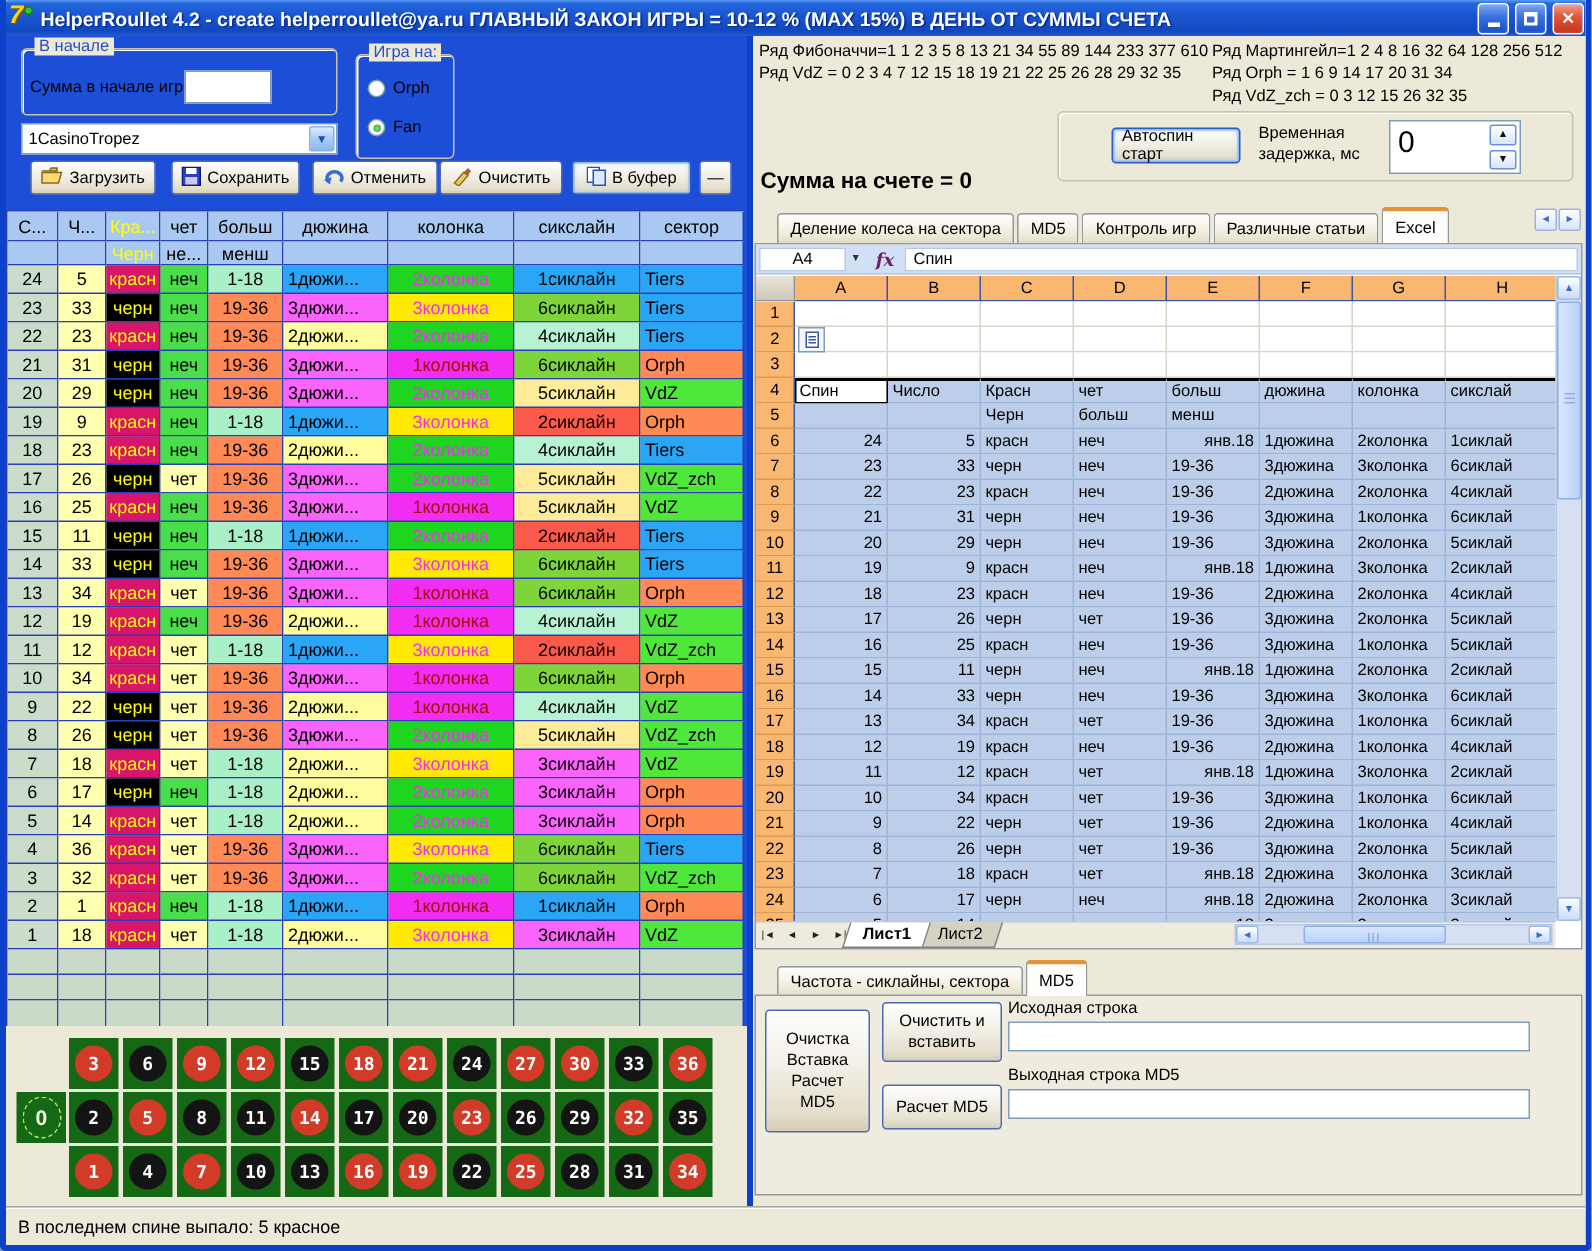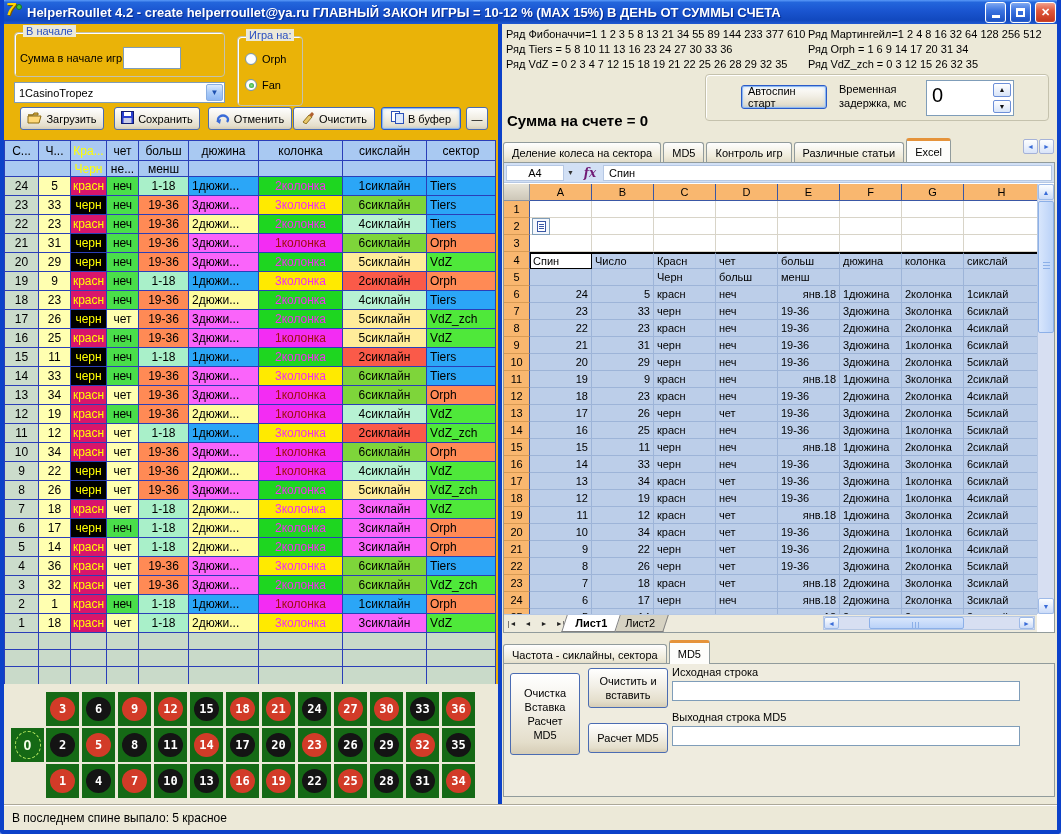--- a/index.html
+++ b/index.html
@@ -17,21 +17,21 @@
   .app-icon .leaf{position:absolute;right:1px;top:1px;width:6px;height:6px;border-radius:50%;background:#3FBF3F;border:1px solid #1A7A1A;}
   .title-text{flex:1;white-space:nowrap;overflow:hidden;}
   .winbtn{width:21px;height:21px;border-radius:3px;border:1px solid #fff;display:flex;align-items:center;justify-content:center;
     color:#fff;font-size:11px;font-weight:bold;text-shadow:none;
     background:linear-gradient(180deg,#7DA8F2 0%,#3C74E0 40%,#1E55C8 90%);box-shadow:inset 0 0 2px #fff3;}
   .winbtn.close{background:linear-gradient(180deg,#F2A08C 0%,#E0583C 40%,#C83A20 90%);}
   .glyph-min{width:8px;height:3px;background:#fff;margin-top:8px;}
   .glyph-max{width:9px;height:9px;border:2px solid #fff;border-top-width:3px;}
   
   .main{position:absolute;top:24px;left:0;right:0;bottom:26px;display:flex;}
-  .left-panel{position:relative;width:494px;background:#eab308;flex:0 0 auto;}
+  .left-panel{position:relative;width:494px;background:#1d4ed8;flex:0 0 auto;}
   .v-divider{width:4px;background:#0C41C9;flex:0 0 auto;}
   .right-panel{position:relative;flex:1;background:#ECE9D8;}
   
   .groupbox{position:absolute;border:1px solid #C5C2AD;border-radius:4px;box-shadow:inset 1px 1px 0 #fff;}
   .groupbox .glabel{position:absolute;top:-8px;left:8px;background:#ECE9D8;padding:0 3px;color:#2A4FC0;font-size:11px;}
   .lbl{font-size:11px;color:#000;}
   .txtinput{border:1px solid #7F9DB9;background:#fff;font-size:11px;font-family:"Liberation Sans",sans-serif;padding:1px 3px;}
   
   .radio-row{display:flex;align-items:center;gap:5px;font-size:11px;}
   .radio{width:12px;height:12px;border-radius:50%;border:1px solid #7A98AF;background:radial-gradient(#fff 55%,#DDE6EE);position:relative;}
@@ -74,21 +74,21 @@
   
   .auto-group{left:203px;top:50px;width:344px;height:47px;}
   .autospin-btn{left:35px;top:10px;width:86px;height:24px;}
   .delay-label{position:absolute;left:133px;top:7px;width:76px;font-size:11px;line-height:14px;}
   .spinbox{position:absolute;left:220px;top:5px;width:88px;height:36px;border:1px solid #7F9DB9;background:#fff;display:flex;}
   .spin-val{flex:1;font-size:20px;padding:3px 0 0 5px;}
   .spin-btns{width:22px;display:flex;flex-direction:column;gap:3px;padding:2px;}
   .spin-btn{flex:1;border:1px solid #6C8FD8;border-radius:2px;background:linear-gradient(#FFFFFF,#D8E4F8);
     display:flex;align-items:center;justify-content:center;font-size:7px;color:#111;}
   
-  .tabstrip{position:absolute;left:1px;display:flex;align-items:flex-end;gap:2px;height:24px;text-align:center;}
+  .tabstrip{position:absolute;left:16px;display:flex;align-items:flex-end;gap:2px;height:24px;text-align:center;}
   .tab{height:20px;border:1px solid #919B9C;border-bottom:none;border-radius:3px 3px 0 0;
     background:linear-gradient(#FEFEFE,#EFEBDA 70%,#E2DCC8);padding:0 8px;font-size:11px;display:flex;align-items:center;}
   .tab.active{height:24px;background:#FDFDFB;border-top:3px solid #E5933A;position:relative;z-index:3;font-size:11px;}
   .tab-arrows{position:absolute;right:3px;top:115px;display:flex;gap:1px;}
   .tab-arrow{width:15px;height:15px;border:1px solid #A5B2D8;border-radius:2px;background:linear-gradient(#FDFEFF,#D9E4F8);
     color:#3A6CD8;font-size:7px;display:flex;align-items:center;justify-content:center;}
   
   .excel{position:absolute;left:1px;top:138px;width:552px;height:471px;border:1px solid #919B9C;background:#fff;overflow:hidden;}
   .fbar{position:absolute;left:0;top:0;right:0;height:20px;background:#D2E0F5;display:flex;align-items:center;border-bottom:1px solid #B6C8E4;}
   .namebox{width:58px;height:16px;background:#fff;margin-left:2px;border:1px solid #B6C8E4;font-size:11px;
@@ -660,21 +660,20 @@
           </div>
         </div>
     </div>
 
     <div class="v-divider"></div>
 
     <div class="right-panel">
 
       <div class="series" style="left:4px;">
         <div>Ряд Фибоначчи=1 1 2 3 5 8 13 21 34 55 89 144 233 377 610</div>
-        <div>Ряд Tiers = 5 8 10 11 13 16 23 24 27 30 33 36</div>
         <div>Ряд VdZ = 0 2 3 4 7 12 15 18 19 21 22 25 26 28 29 32 35</div>
       </div>
       <div class="series" style="left:306px;">
         <div>Ряд Мартингейл=1 2 4 8 16 32 64 128 256 512</div>
         <div>Ряд Orph = 1 6 9 14 17 20 31 34</div>
         <div>Ряд VdZ_zch = 0 3 12 15 26 32 35</div>
       </div>
 
       <div class="groupbox auto-group">
         <div class="xpbtn def autospin-btn">

